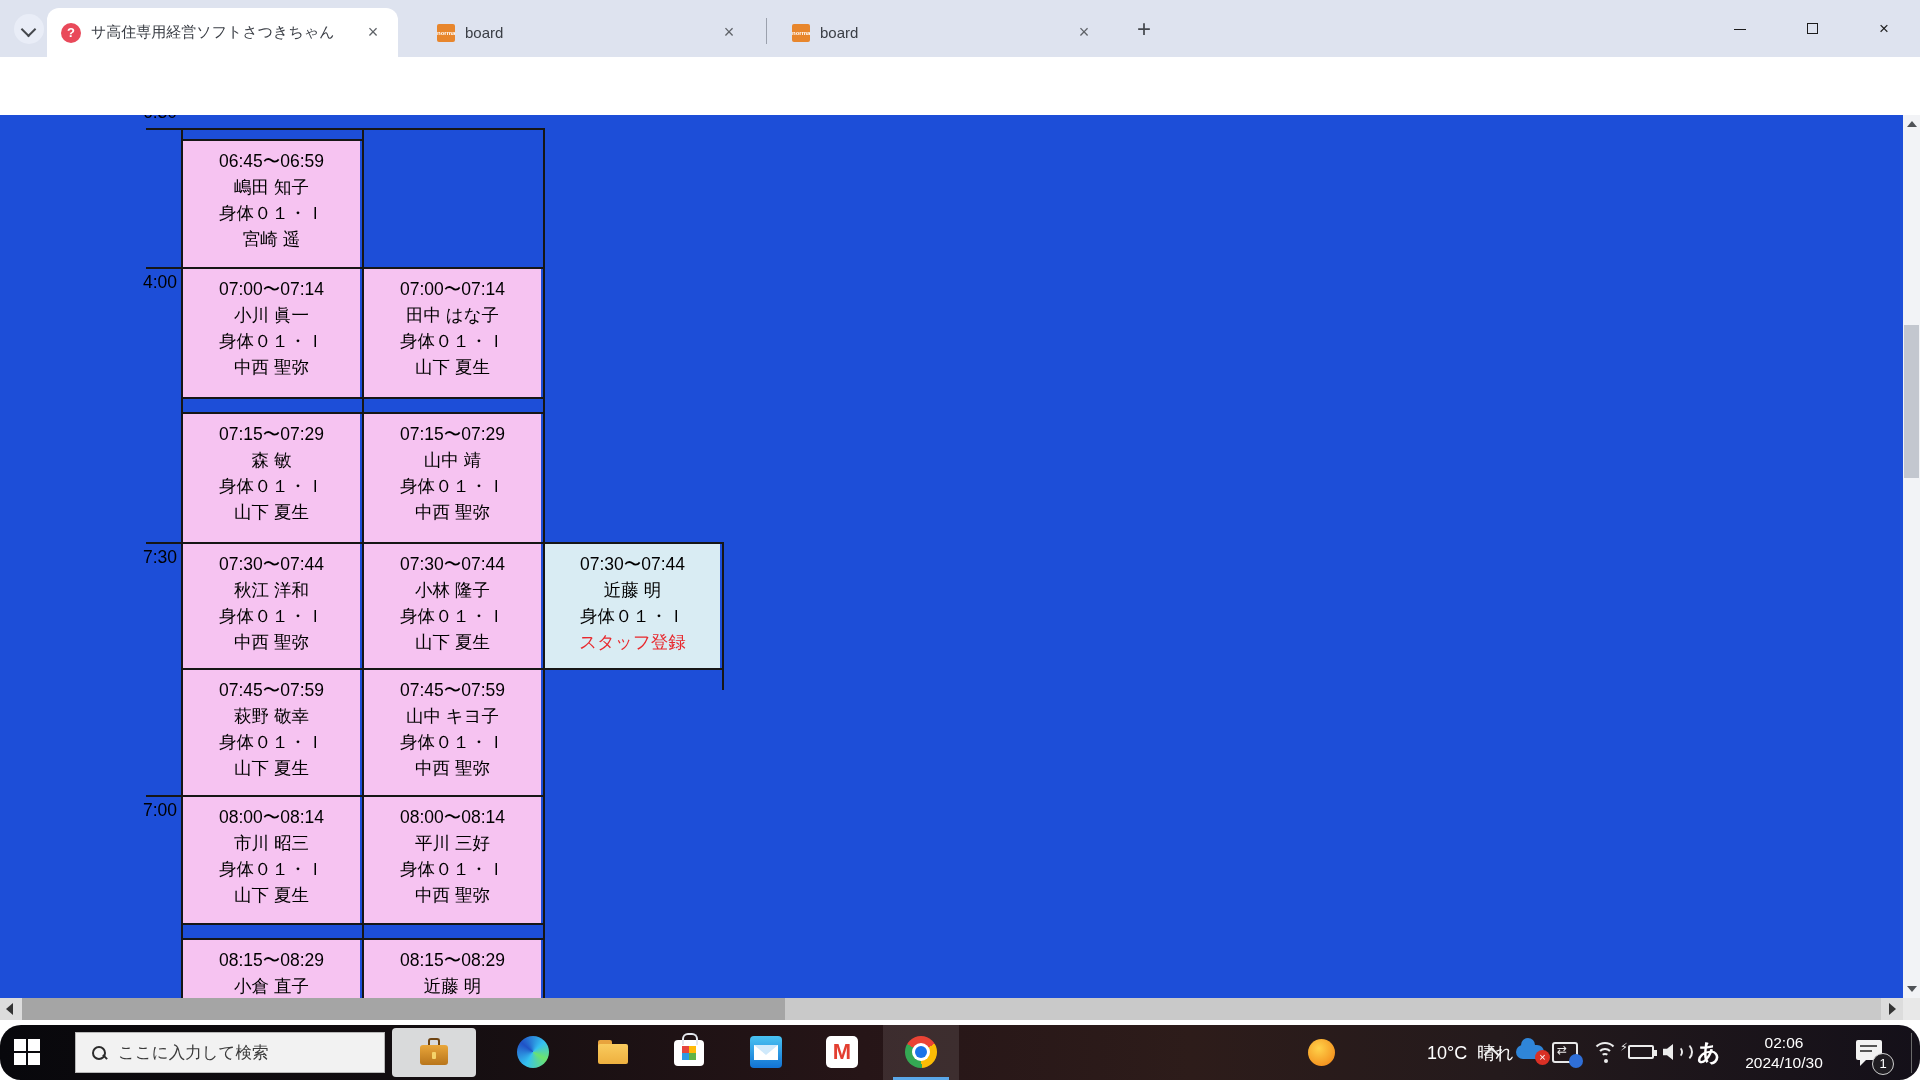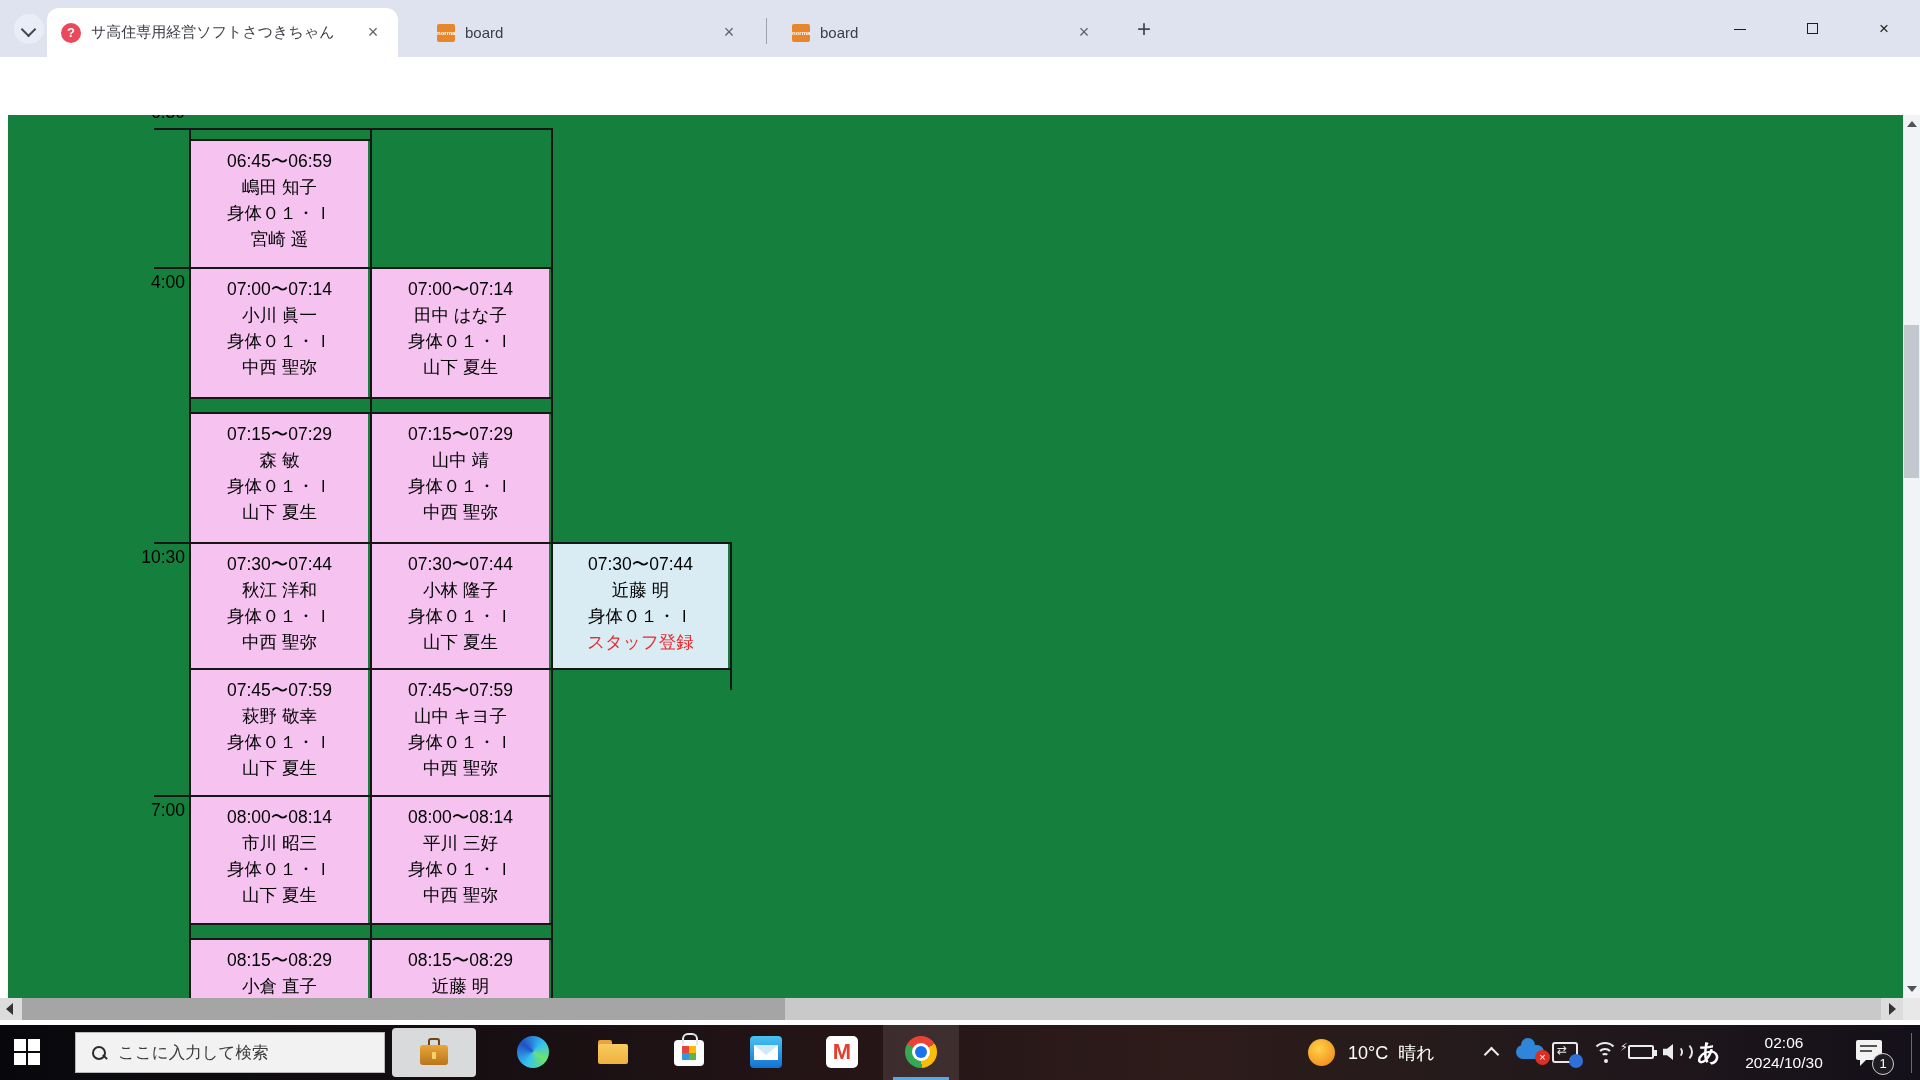--- a/index.html
+++ b/index.html
@@ -47,41 +47,41 @@
   .panelicon { position:absolute; left:1768px; top:76px; width:26px; height:22px; border:2.2px solid #45484d; border-radius:5px; }
   .panelicon::after { content:""; position:absolute; right:0; top:0; width:8px; height:18px; background:#45484d; }
   .avatar { position:absolute; left:1820px; top:70px; width:32px; height:32px; border-radius:50%; background:#e3e7f0; overflow:hidden; }
   .avatar::before { content:""; position:absolute; left:10px; top:6px; width:12px; height:12px; border-radius:50%; background:#5b6066; }
   .avatar::after { content:""; position:absolute; left:4px; top:20px; width:24px; height:16px; border-radius:50%; background:#5b6066; }
   .kebab { position:absolute; left:1886px; top:76px; width:6px; height:28px; }
   .kebab i { position:absolute; left:1px; width:4.5px; height:4.5px; border-radius:50%; background:#45484d; }
   .kebab i:nth-child(1){top:0;} .kebab i:nth-child(2){top:9px;} .kebab i:nth-child(3){top:18px;}
 
   
-  .content { position:absolute; left:8px; top:115px; width:1903px; height:883px; background:#15803d; overflow:hidden; }
+  .content { position:absolute; left:0; top:115px; width:1903px; height:883px; background:#1d4ed8; overflow:hidden; }
   .gline { position:absolute; background:#161616; }
   .timelabel { position:absolute; width:70px; text-align:right; font-size:17.5px; color:#000; }
   .cell { position:absolute; text-align:center; font-size:17.5px; color:#000; padding-top:7px; }
   .cell.pink { background:#f6c3f1; }
   .cell.blue { background:#d9ecf3; }
   .cell .ln { height:26px; line-height:26px; white-space:nowrap; }
   .cell .ln.red { color:#e8282d; }
 
   
   .vscroll { position:absolute; left:1903px; top:115px; width:17px; height:883px; background:#f2f3f6; }
   .vthumb { position:absolute; left:1px; width:15px; background:#c3c7cf; }
   .arr { position:absolute; width:0; height:0; }
   .hscroll { position:absolute; left:0; top:998px; width:1903px; height:22px; background:#c9c9c9; }
   .harrowbox { position:absolute; top:0; width:22px; height:22px; background:#dcdcdc; }
   .hthumb { position:absolute; left:22px; top:0; height:22px; background:#a5a5a5; }
   .corner { position:absolute; left:1903px; top:998px; width:17px; height:22px; background:#e8e8e8; }
 
   
   .taskbar { position:absolute; left:0; top:1025px; width:1920px; height:55px;
-     background:linear-gradient(90deg,#08080c 0%,#120d10 20%,#261517 45%,#2d1c1a 62%,#241a1c 78%,#141019 100%); }
+     background:linear-gradient(90deg,#08080c 0%,#120d10 20%,#261517 45%,#2d1c1a 62%,#241a1c 78%,#141019 100%);border-radius:21px; }
   .startbtn { position:absolute; left:14px; top:14px; width:27px; height:27px; }
   .startbtn i { position:absolute; width:12px; height:12px; background:#fff; }
   .startbtn i:nth-child(1){left:0;top:0;} .startbtn i:nth-child(2){left:14px;top:0;}
   .startbtn i:nth-child(3){left:0;top:14px;} .startbtn i:nth-child(4){left:14px;top:14px;}
   .searchbox { position:absolute; left:75px; top:7px; width:310px; height:41px; background:#f2f2f2; border:1px solid #b8b8b8;
      display:flex; align-items:center; }
   .mag { position:relative; width:14px; height:14px; margin:0 12px 0 16px; flex:none; }
   .mag::before { content:""; position:absolute; left:0; top:0; width:10px; height:10px; border:2px solid #2b2b2b; border-radius:50%; }
   .mag::after { content:""; position:absolute; left:10px; top:10px; width:6px; height:2px; background:#2b2b2b; transform:rotate(45deg); }
   .searchtext { font-size:16.5px; color:#3a3a3a; white-space:nowrap; }
@@ -102,21 +102,21 @@
   .mailicon::before { content:""; position:absolute; left:4px; top:9px; width:24px; height:15px; background:#fff; }
   .mailicon::after { content:""; position:absolute; left:4px; top:9px; border-left:12px solid transparent; border-right:12px solid transparent; border-top:10px solid #cfe9fb; }
   .gmailicon { background:#fff; border-radius:5px; color:#e33e30; font-weight:bold; font-size:22px; text-align:center; line-height:32px; }
   .chromebtn { position:absolute; left:883px; top:0; width:76px; height:55px; background:rgba(255,255,255,0.10); }
   .chromebtn::after { content:""; position:absolute; left:10px; bottom:0; width:56px; height:3px; background:#5aa7e8; }
   .chromeicon { position:absolute; left:22px; top:11px; width:32px; height:32px; border-radius:50%;
      background:conic-gradient(from -60deg,#ea4335 0 33%,#fbbc05 33% 66%,#34a853 66%); }
   .chromeicon::before { content:""; position:absolute; left:7px; top:7px; width:18px; height:18px; border-radius:50%; background:#fff; }
   .chromeicon::after { content:""; position:absolute; left:10px; top:10px; width:12px; height:12px; border-radius:50%; background:#1a73e8; }
   .sun { position:absolute; left:1308px; top:14px; width:27px; height:27px; border-radius:50%; background:radial-gradient(circle at 40% 35%,#ffd24a,#f07f12); }
-  .weather { position:absolute; left:1348px; top:16px; font-size:18px; color:#fff; }
+  .weather { position:absolute; left:1427px; top:16px; font-size:18px; color:#fff; }
   .chev { position:absolute; left:1486px; top:24px; width:11px; height:11px; border-left:2.2px solid #eee; border-top:2.2px solid #eee; transform:rotate(45deg); }
   .cloud { position:absolute; left:1516px; top:20px; width:28px; height:14px; background:#2f85d8; border-radius:8px; }
   .cloud::before { content:""; position:absolute; left:5px; top:-7px; width:14px; height:14px; border-radius:50%; background:#2f85d8; }
   .cloud::after { content:"×"; position:absolute; right:-6px; bottom:-6px; width:15px; height:15px; border-radius:50%; background:#d93025;
      color:#fff; font-size:11px; line-height:15px; text-align:center; }
   .cast { position:absolute; left:1552px; top:17px; width:26px; height:21px; border:2px solid #e8e8e8; border-radius:3px; }
   .cast::before { content:"⇄"; position:absolute; left:3px; top:-1px; font-size:12px; color:#e8e8e8; }
   .cast::after { content:""; position:absolute; right:-7px; bottom:-7px; width:14px; height:14px; border-radius:50%; background:#2f6fd8; }
   .wifi { position:absolute; left:1592px; top:17px; width:26px; height:22px; }
   .wifi i { position:absolute; border:2.2px solid #ececec; border-color:#ececec transparent transparent transparent; border-radius:50%; }
@@ -246,21 +246,21 @@
           <div class="ln">森 敏</div>
           <div class="ln">身体０１・Ｉ</div>
           <div class="ln">山下 夏生</div>
         </div>
         <div class="cell pink" style="left: 364px; top: 299px; width: 177px; height: 128px;">
           <div class="ln">07:15〜07:29</div>
           <div class="ln">山中 靖</div>
           <div class="ln">身体０１・Ｉ</div>
           <div class="ln">中西 聖弥</div>
         </div>
-        <div class="timelabel" style="left: 107px; top: 432px;">10:30</div>
+        <div class="timelabel" style="left: 107px; top: 432px;">7:30</div>
         <div class="cell pink" style="left: 183px; top: 429px; width: 177px; height: 124px;">
           <div class="ln">07:30〜07:44</div>
           <div class="ln">秋江 洋和</div>
           <div class="ln">身体０１・Ｉ</div>
           <div class="ln">中西 聖弥</div>
         </div>
         <div class="cell pink" style="left: 364px; top: 429px; width: 177px; height: 124px;">
           <div class="ln">07:30〜07:44</div>
           <div class="ln">小林 隆子</div>
           <div class="ln">身体０１・Ｉ</div>

